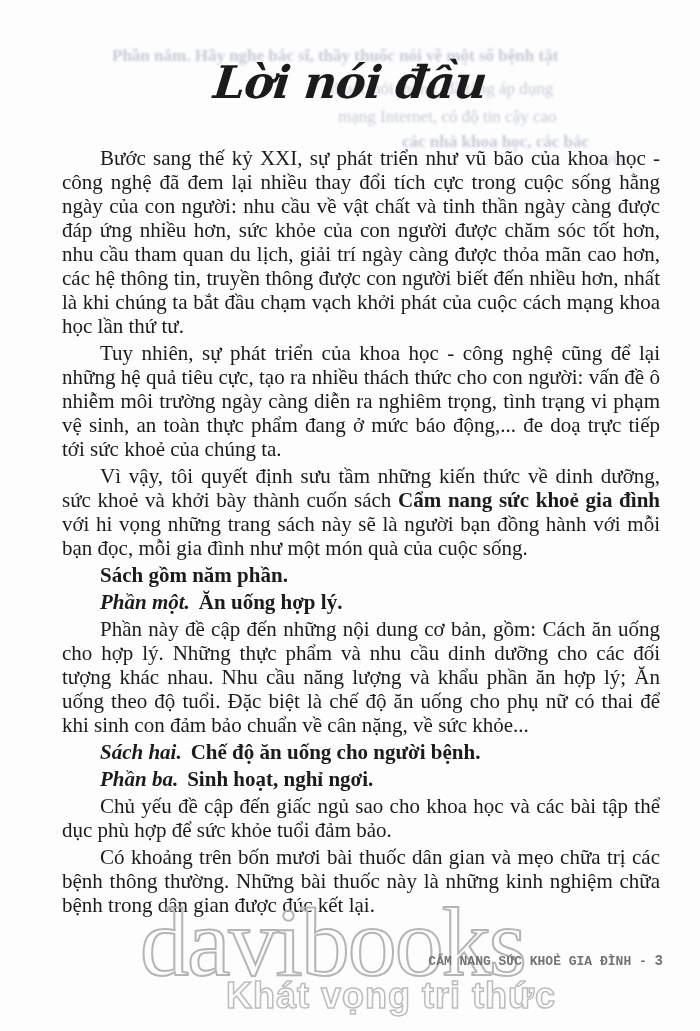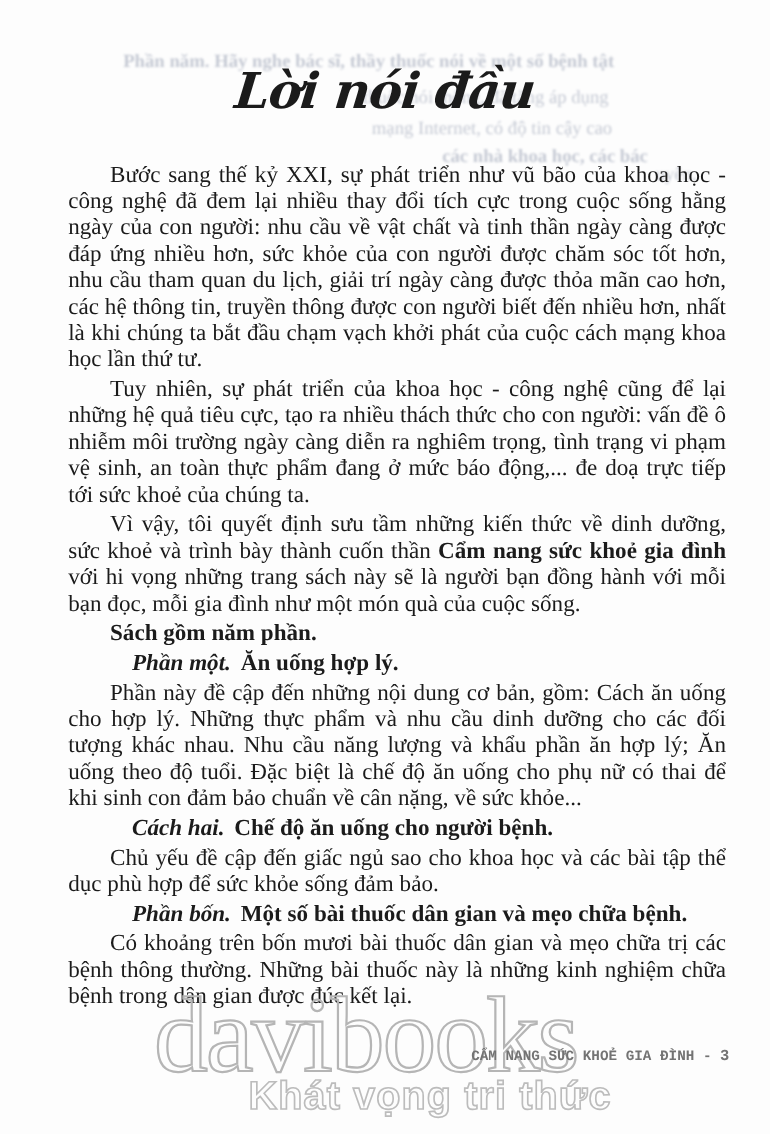--- a/index.html
+++ b/index.html
@@ -49,21 +49,21 @@
     line-height:24px;
     text-align:justify;
     z-index:2;
   }
   .body p{
     margin:0 0 3px 0;
     text-indent:38px;
   }
   .bold-line{font-weight:bold;}
   .sec-heading{font-weight:bold;margin:4px 0 3px 0;}
-  .sec-heading .sec-label{font-style:italic;margin-right:9px;margin-left:20px;}
+  .sec-heading .sec-label{font-style:italic;margin-right:9px;}
   
   .wm-brand{
     position:absolute;
     top:886px;left:140px;
     font-family:"Liberation Serif","DejaVu Serif",serif;
     font-size:98px;
     font-weight:normal;
     letter-spacing:-2px;
     color:transparent;
     -webkit-text-stroke:2px #b5b5b5;
@@ -106,31 +106,31 @@
     <div class="ghost-line g3">mạng Internet, có độ tin cậy cao</div>
     <div class="ghost-line g4">các nhà khoa học, các bác</div>
     <div class="ghost-line g5">uyên.</div>
   </div>
 
   <h1 class="title">Lời nói đầu</h1>
 
   <div class="body">
     <p>Bước sang thế kỷ XXI, sự phát triển như vũ bão của khoa học - công nghệ đã đem lại nhiều thay đổi tích cực trong cuộc sống hằng ngày của con người: nhu cầu về vật chất và tinh thần ngày càng được đáp ứng nhiều hơn, sức khỏe của con người được chăm sóc tốt hơn, nhu cầu tham quan du lịch, giải trí ngày càng được thỏa mãn cao hơn, các hệ thông tin, truyền thông được con người biết đến nhiều hơn, nhất là khi chúng ta bắt đầu chạm vạch khởi phát của cuộc cách mạng khoa học lần thứ tư.</p>
     <p>Tuy nhiên, sự phát triển của khoa học - công nghệ cũng để lại những hệ quả tiêu cực, tạo ra nhiều thách thức cho con người: vấn đề ô nhiễm môi trường ngày càng diễn ra nghiêm trọng, tình trạng vi phạm vệ sinh, an toàn thực phẩm đang ở mức báo động,... đe doạ trực tiếp tới sức khoẻ của chúng ta.</p>
-    <p><span>Vì vậy, tôi quyết định sưu tầm những kiến thức về dinh dưỡng, sức khoẻ và trình bày thành cuốn thần </span><b>Cẩm nang sức khoẻ gia đình</b><span> với hi vọng những trang sách này sẽ là người bạn đồng hành với mỗi bạn đọc, mỗi gia đình như một món quà của cuộc sống.</span></p>
+    <p><span>Vì vậy, tôi quyết định sưu tầm những kiến thức về dinh dưỡng, sức khoẻ và khởi bày thành cuốn sách </span><b>Cẩm nang sức khoẻ gia đình</b><span> với hi vọng những trang sách này sẽ là người bạn đồng hành với mỗi bạn đọc, mỗi gia đình như một món quà của cuộc sống.</span></p>
     <p class="bold-line">Sách gồm năm phần.</p>
 
     <p class="sec-heading"><span class="sec-label">Phần một.</span><span>Ăn uống hợp lý.</span></p>
     <p>Phần này đề cập đến những nội dung cơ bản, gồm: Cách ăn uống cho hợp lý. Những thực phẩm và nhu cầu dinh dưỡng cho các đối tượng khác nhau. Nhu cầu năng lượng và khẩu phần ăn hợp lý; Ăn uống theo độ tuổi. Đặc biệt là chế độ ăn uống cho phụ nữ có thai để khi sinh con đảm bảo chuẩn về cân nặng, về sức khỏe...</p>
 
-    <p class="sec-heading"><span class="sec-label">Cách hai.</span><span>Chế độ ăn uống cho người bệnh.</span></p>
+    <p class="sec-heading"><span class="sec-label">Sách hai.</span><span>Chế độ ăn uống cho người bệnh.</span></p>
 
-    <p>Chủ yếu đề cập đến giấc ngủ sao cho khoa học và các bài tập thể dục phù hợp để sức khỏe sống đảm bảo.</p>
+    <p class="sec-heading"><span class="sec-label">Phần ba.</span><span>Sinh hoạt, nghỉ ngơi.</span></p>
+    <p>Chủ yếu đề cập đến giấc ngủ sao cho khoa học và các bài tập thể dục phù hợp để sức khỏe tuổi đảm bảo.</p>
 
-    <p class="sec-heading"><span class="sec-label">Phần bốn.</span><span>Một số bài thuốc dân gian và mẹo chữa bệnh.</span></p>
     <p>Có khoảng trên bốn mươi bài thuốc dân gian và mẹo chữa trị các bệnh thông thường. Những bài thuốc này là những kinh nghiệm chữa bệnh trong dân gian được đúc kết lại.</p>
   </div>
 
   <div class="wm-brand">davibooks</div>
   <div class="wm-slogan">Khát vọng tri thức</div>
 
   <div class="footer">
     <span>CẨM NANG SỨC KHOẺ GIA ĐÌNH -</span>
     <span class="pageno">3</span>
   </div>

